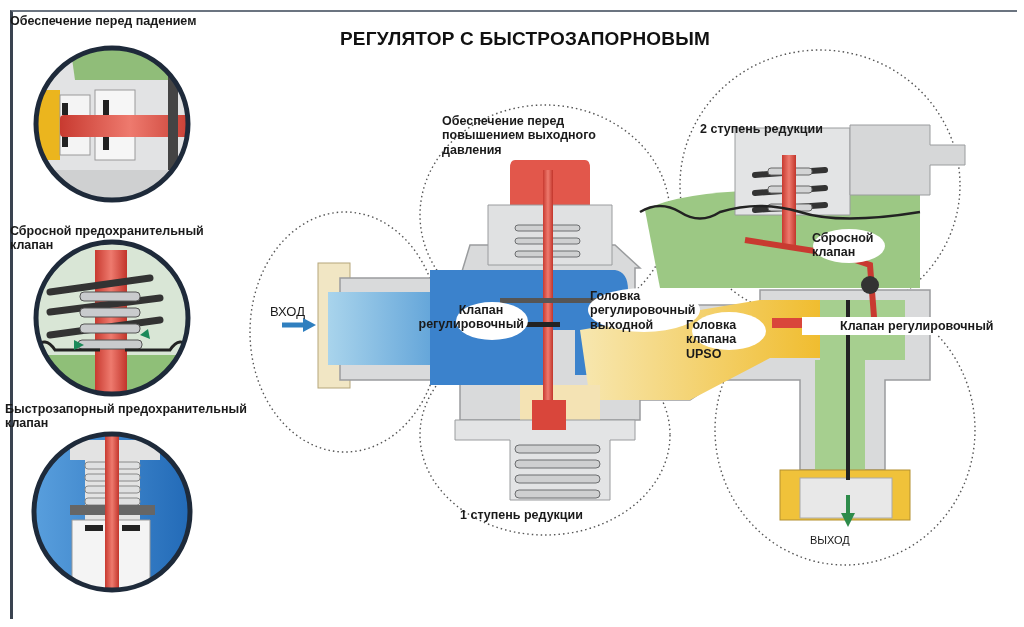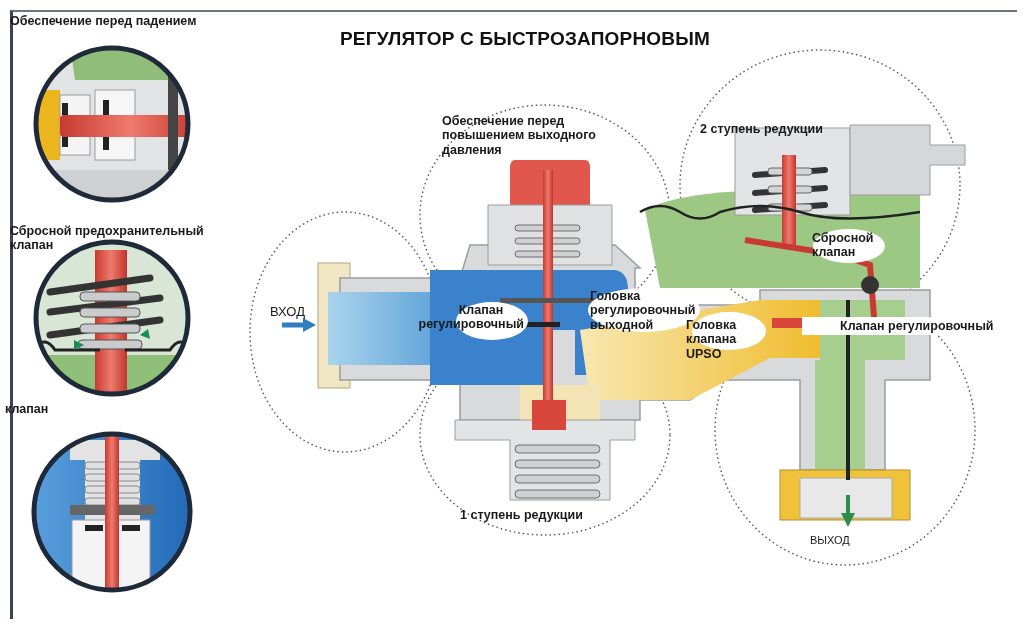--- a/index.html
+++ b/index.html
@@ -26,20 +26,21 @@
 </div>
 
 <div class="lbl side-lbl" style="left:10px;top:14px;width:275px;">
   <div>Обеспечение перед падением</div>
 </div>
 <div class="lbl side-lbl" style="left:10px;top:192px;width:265px;margin-top:32px;">
   <div>Сбросной предохранительный</div>
   <div>клапан</div>
 </div>
 <div class="lbl side-lbl" style="left:5px;top:402px;width:285px;">
+  <div>Быстрозапорный предохранительный</div>
   <div>клапан</div>
 </div>
 
 <svg width="1024" height="627" viewBox="0 0 1024 627">
   <defs>
     <linearGradient id="gInlet" x1="0" x2="1">
       <stop offset="0" stop-color="#a9d4ec"></stop>
         <stop offset="1" stop-color="#5fa2d8"></stop>
     </linearGradient>
     <linearGradient id="gMid" x1="0" x2="1">

